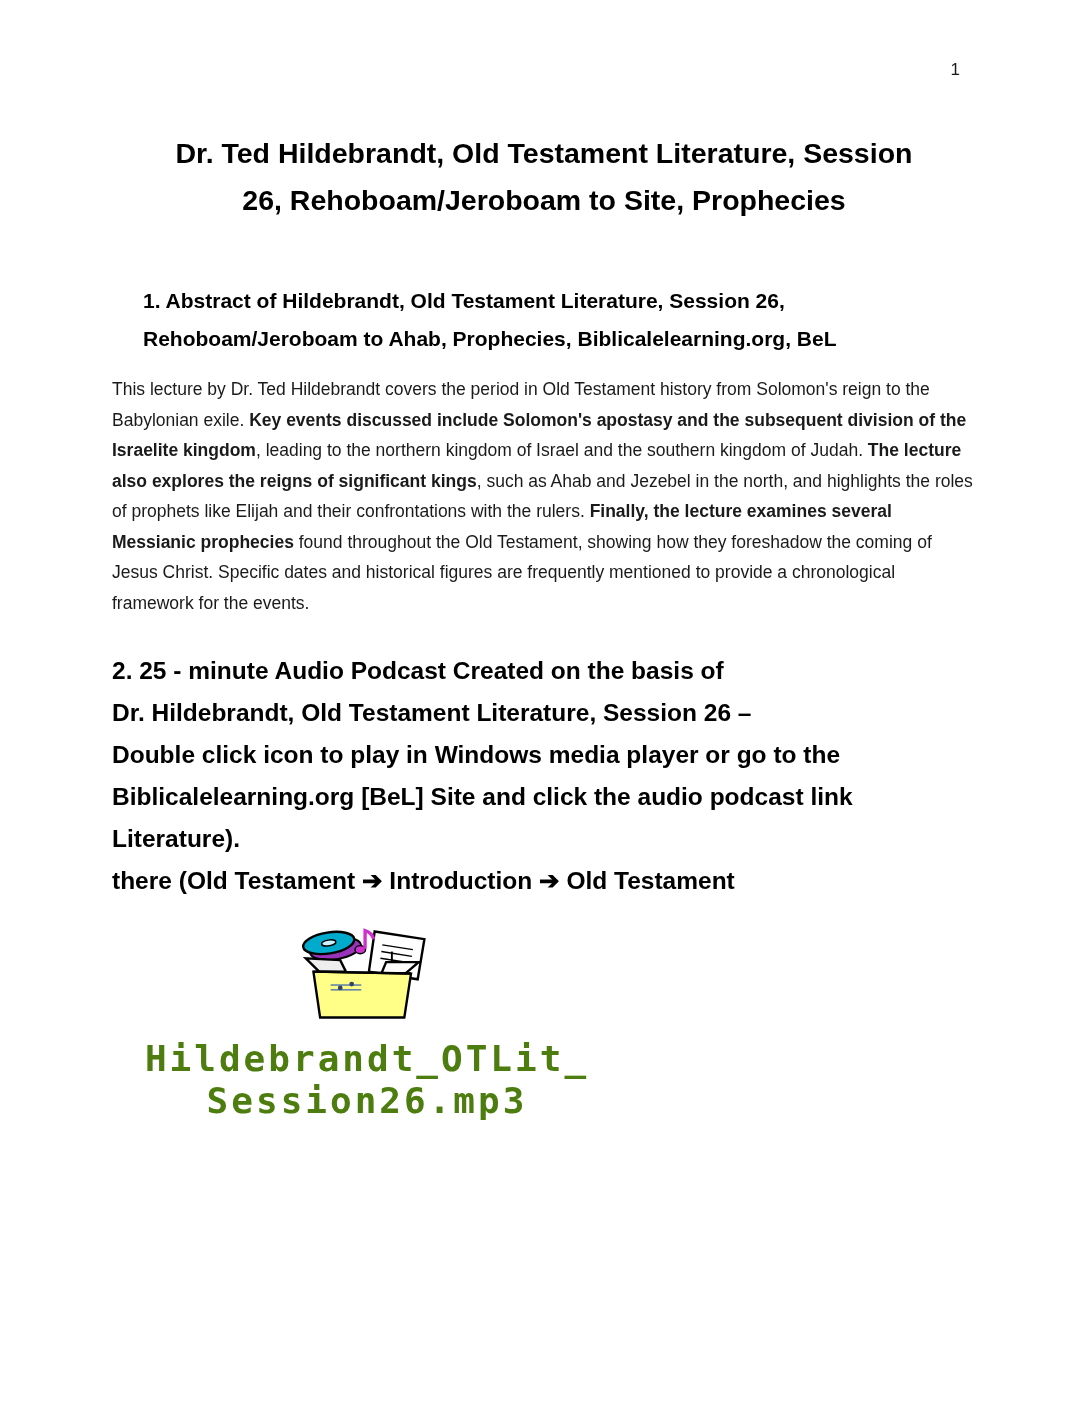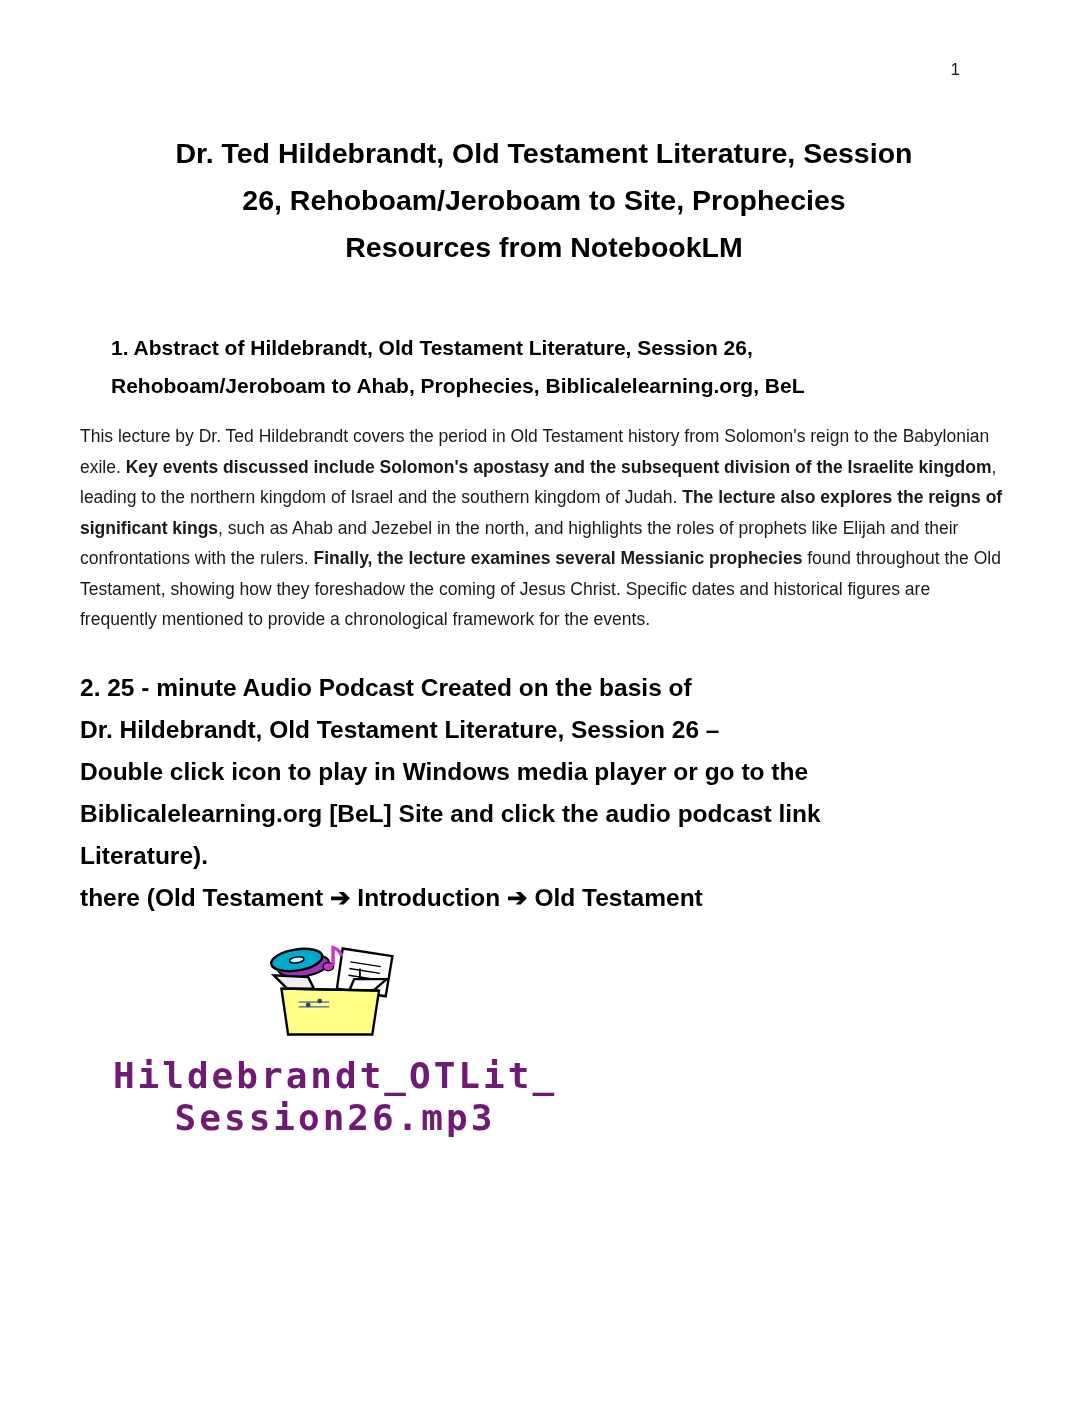--- a/index.html
+++ b/index.html
@@ -16,21 +16,21 @@
 
   .page-number {
     position: absolute;
     top: 60px;
     right: 128px;
     font-size: 17px;
     color: #1a1a1a;
   }
 
   .content {
-    padding: 0 80px;
+    padding: 0 112px;
   }
 
   .doc-title {
     margin-top: 130px;
     text-align: center;
     font-weight: bold;
     font-size: 28.5px;
     line-height: 47px;
     color: #000000;
   }
@@ -80,37 +80,36 @@
     cursor: pointer;
   }
 
   .audio-filename {
     margin-top: 4px;
     font-family: "DejaVu Sans Mono", monospace;
     font-weight: bold;
     font-size: 36px;
     line-height: 42px;
     letter-spacing: 3px;
-    color: #701a75;
+    color: #4d7c0f;
     white-space: nowrap;
   }
 </style>
 </head>
 <body>
 
 <div class="page">
 
   <div class="page-number">1</div>
 
   <div class="content">
 
     <div class="doc-title">
       <div>Dr. Ted Hildebrandt, Old Testament Literature, Session</div>
       <div>26, Rehoboam/Jeroboam to Site, Prophecies</div>
-      <div>Resources from NotebookLM</div>
     </div>
 
 
     <div class="h-abstract">
       <div>1. Abstract of Hildebrandt, Old Testament Literature, Session 26,</div>
       <div>Rehoboam/Jeroboam to Ahab, Prophecies, Biblicalelearning.org, BeL</div>
     </div>
 
     <div class="abstract-para"><span>This lecture by Dr. Ted Hildebrandt covers the period in Old Testament history from Solomon's reign to the Babylonian exile. </span><span style="font-weight: bold;">Key events discussed include Solomon's apostasy and the subsequent division of the Israelite kingdom</span><span>, leading to the northern kingdom of Israel and the southern kingdom of Judah. </span><span style="font-weight: bold;">The lecture also explores the reigns of significant kings</span><span>, such as Ahab and Jezebel in the north, and highlights the roles of prophets like Elijah and their confrontations with the rulers. </span><span style="font-weight: bold;">Finally, the lecture examines several Messianic prophecies</span><span> found throughout the Old Testament, showing how they foreshadow the coming of Jesus Christ. Specific dates and historical figures are frequently mentioned to provide a chronological framework for the events.</span></div>
 

